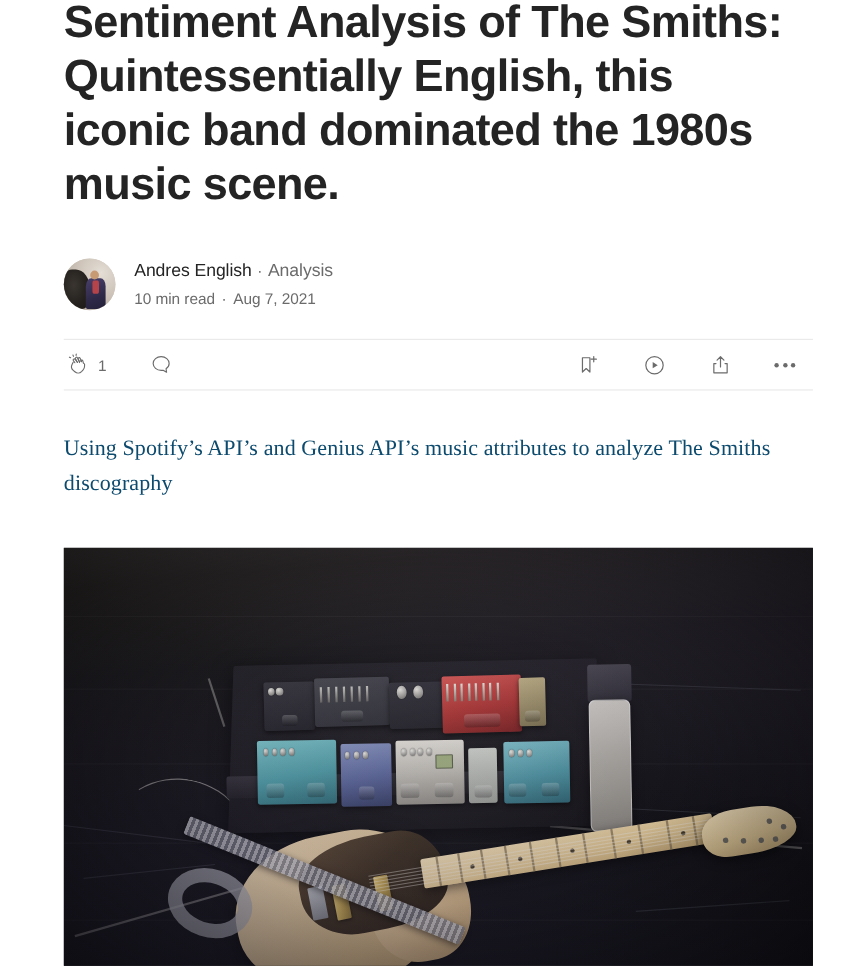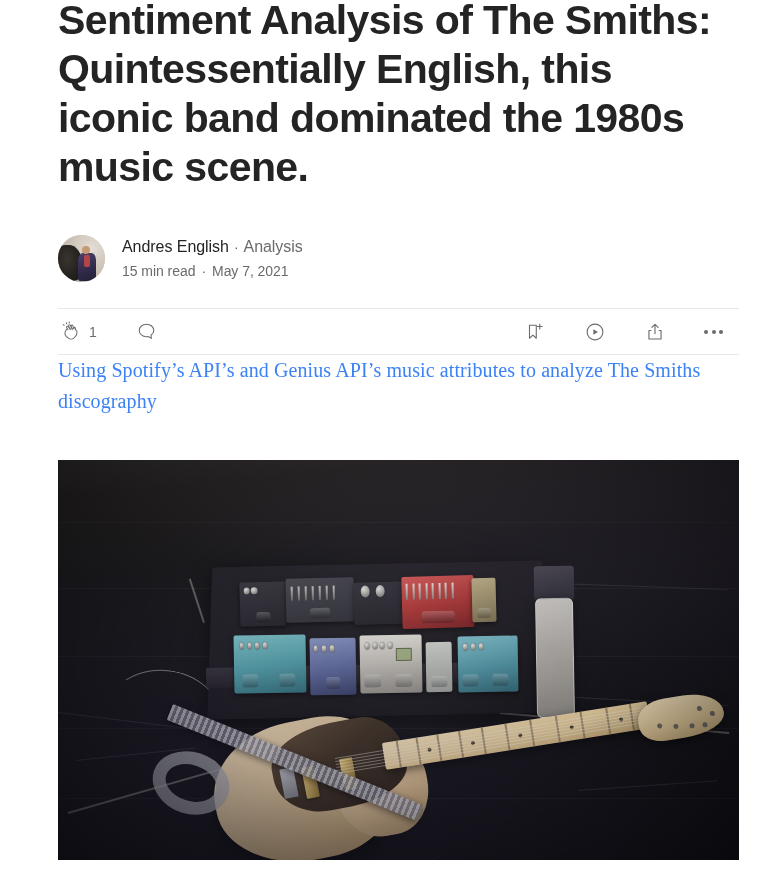--- a/index.html
+++ b/index.html
@@ -161,21 +161,22 @@
   .dots i {
     width: 4px; height: 4px; border-radius: 50%;
     background: #6b6b6b; display: block;
   }
 
   
   .lede {
     font-family: "Liberation Serif", serif;
     font-size: 20px;
     line-height: 31px;
-    color: #3b82f6;
+    color: #0c4a6e;
+    margin-top: 38px;
     width: 681px;
     letter-spacing: 0.1px;
   }
 
   
   .hero {
     margin-top: 43px;
     width: 681px;
     height: 400px;
     position: relative;
@@ -488,21 +489,21 @@
         <div class="av-dark"></div>
         <div class="av-person-body"></div>
         <div class="av-person-shirt"></div>
         <div class="av-person-head"></div>
       </div>
       <div class="byline-text">
         <div class="byline-row1">
           <span>Andres English</span><span class="sep">·</span><span class="follow">Analysis</span>
         </div>
         <div class="byline-row2">
-          <span>15 min read</span><span class="sep">·</span><span>May 7, 2021</span>
+          <span>10 min read</span><span class="sep">·</span><span>Aug 7, 2021</span>
         </div>
       </div>
     </div>
 
     <div class="action-bar">
       <div class="action-left">
 
         <div class="act">
           <span>
             <svg width="22" height="22" viewBox="0 0 24 24" fill="none" stroke="#6b6b6b" stroke-width="1.1" stroke-linecap="round" stroke-linejoin="round">

